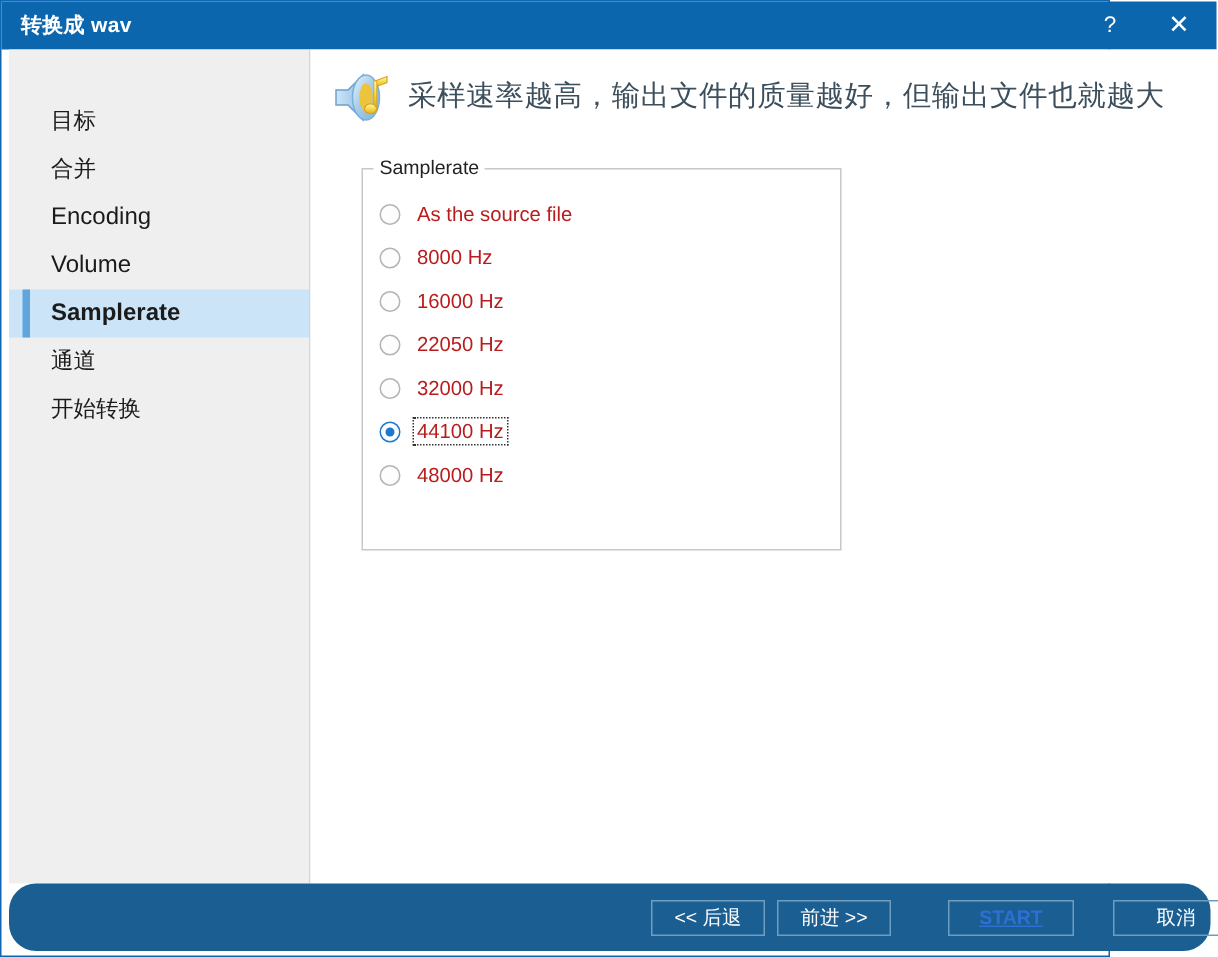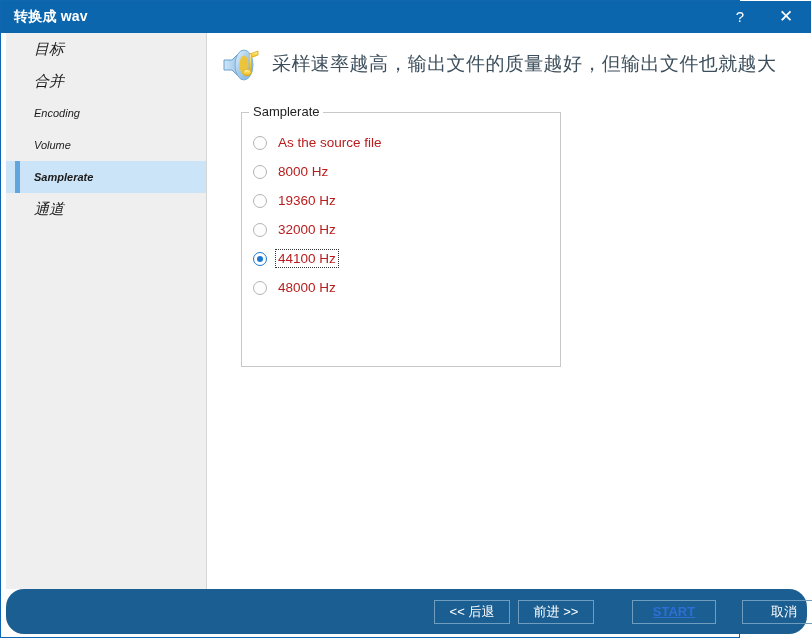--- a/index.html
+++ b/index.html
@@ -52,39 +52,39 @@
     left: 5px; top: 32px;
     width: 201px; height: 556px;
     background: #efefef;
     border-right: 1px solid #d5d5d5;
     box-sizing: border-box;
   }
   .nav-item {
     position: relative;
     height: 32px;
     line-height: 32px;
-    font-size: 11px;
+    font-size: 16px;
     color: #1b1b1b;
     padding-left: 28px;
     box-sizing: border-box;
     white-space: nowrap;
   }
   .nav-item.cn { font-size: 15px; }
   .nav-item.selected {
     background: #cce4f7;
     font-weight: bold;
   }
   .nav-item.selected::before {
     content: "";
     position: absolute;
     left: 9px; top: 0;
     width: 5px; height: 32px;
     background: #60a5de;
   }
-  #nav-list { padding-top: 0; font-style: italic; }
+  #nav-list { padding-top: 32px; }
   
   #content {
     position: absolute;
     left: 206px; top: 32px;
     width: 604px; height: 556px;
     background: #ffffff;
   }
   #header-row {
     position: absolute;
     left: 13px; top: 4px;
@@ -247,20 +247,23 @@
         <span>Encoding</span>
       </div>
       <div class="nav-item">
         <span>Volume</span>
       </div>
       <div class="nav-item selected">
         <span>Samplerate</span>
       </div>
       <div class="nav-item cn">
         <span>通道</span>
+      </div>
+      <div class="nav-item cn">
+        <span>开始转换</span>
       </div>
     </div>
   </div>
 
   <div id="content">
 
     <div id="header-row">
       <svg id="speaker-icon" viewBox="0 0 44 44">
         <defs>
           <linearGradient id="spkG" x1="0" y1="0" x2="1" y2="1">
@@ -295,21 +298,25 @@
       <div class="radio-row">
         <span class="radio-dot"></span>
         <span class="radio-label">As the source file</span>
       </div>
       <div class="radio-row">
         <span class="radio-dot"></span>
         <span class="radio-label">8000 Hz</span>
       </div>
       <div class="radio-row">
         <span class="radio-dot"></span>
-        <span class="radio-label">19360 Hz</span>
+        <span class="radio-label">16000 Hz</span>
+      </div>
+      <div class="radio-row">
+        <span class="radio-dot"></span>
+        <span class="radio-label">22050 Hz</span>
       </div>
       <div class="radio-row">
         <span class="radio-dot"></span>
         <span class="radio-label">32000 Hz</span>
       </div>
       <div class="radio-row checked">
         <span class="radio-dot"></span>
         <span class="radio-label">44100 Hz</span>
       </div>
       <div class="radio-row">

